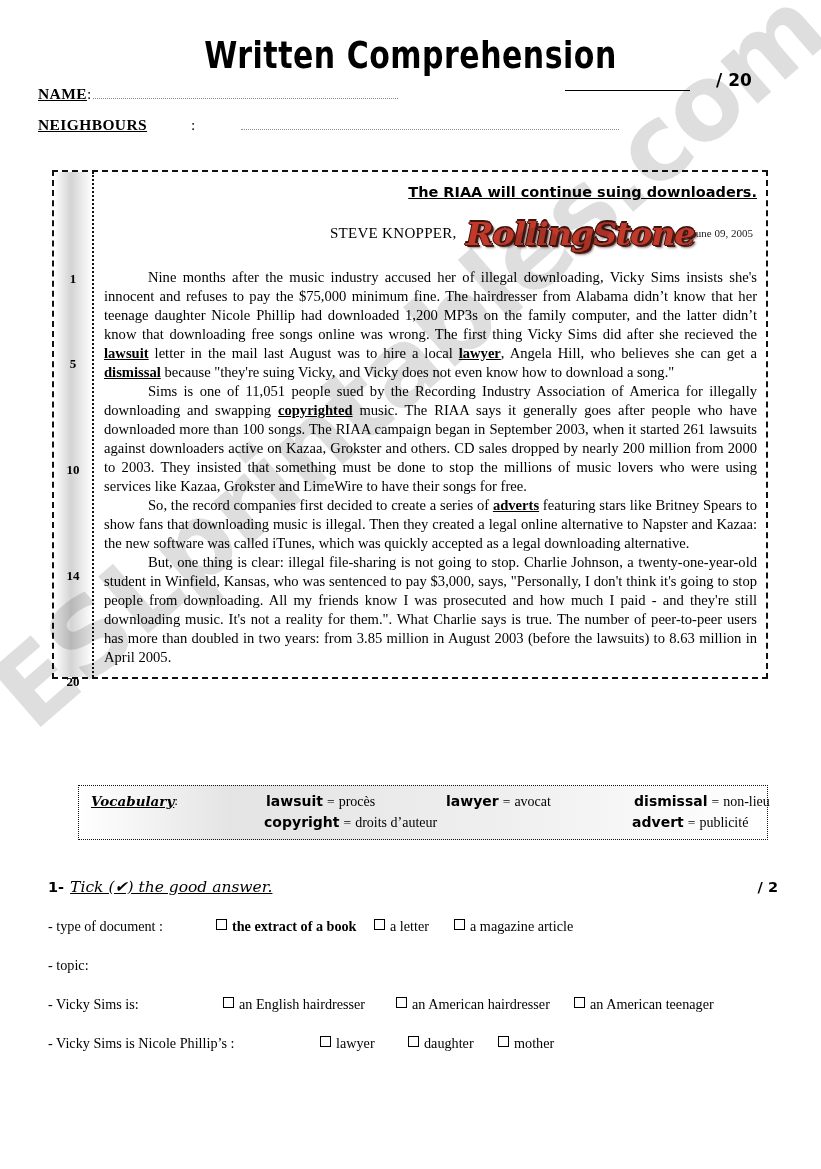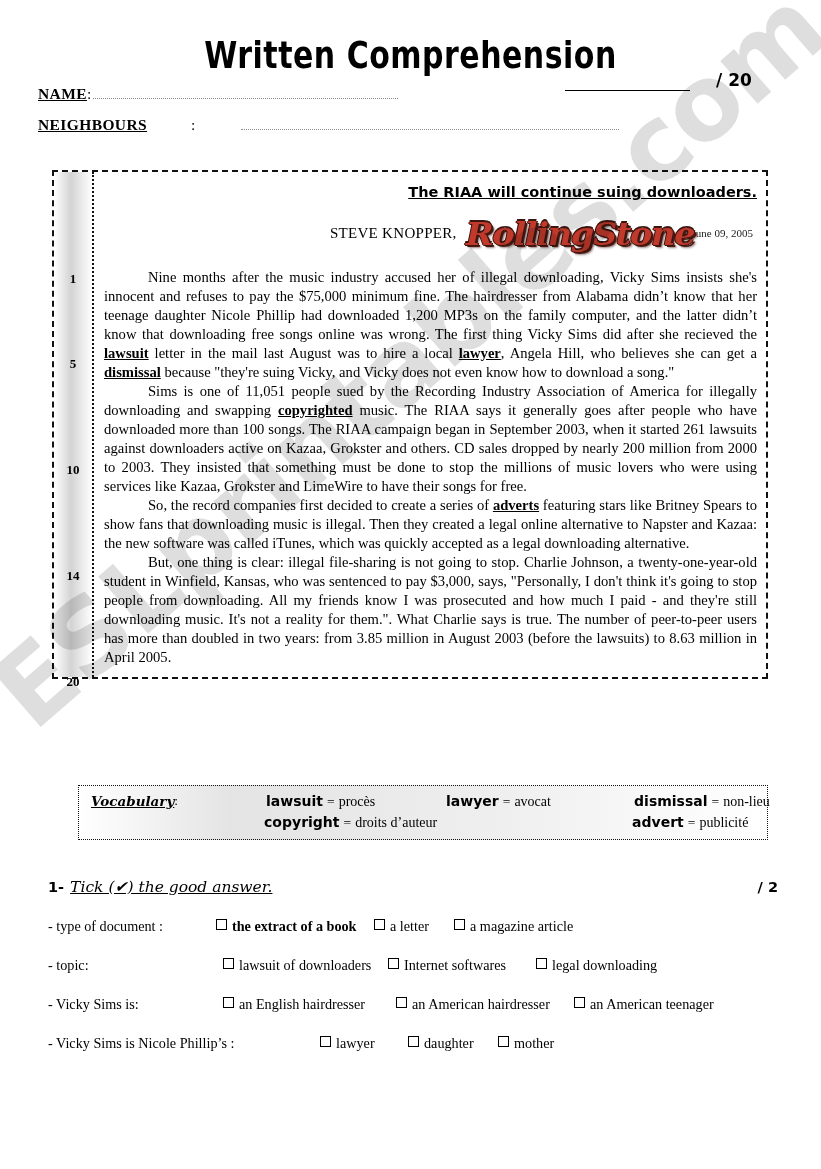--- a/index.html
+++ b/index.html
@@ -393,34 +393,20 @@
       </span>
       <span class="q-opt">
         <span class="checkbox"></span>
         <span>a magazine article</span>
       </span>
     </span>
   </div>
 
   <div id="q-row-2" class="q-row">
     <span class="q-label">- topic:</span>
-    <span class="q-opts">
-      <span class="q-opt o1">
-        <span class="checkbox"></span>
-        <span>lawsuit of downloaders</span>
-      </span>
-      <span class="q-opt o2">
-        <span class="checkbox"></span>
-        <span>Internet softwares</span>
-      </span>
-      <span class="q-opt">
-        <span class="checkbox"></span>
-        <span>legal downloading</span>
-      </span>
-    </span>
   </div>
 
   <div id="q-row-3" class="q-row">
     <span class="q-label">- Vicky Sims is:</span>
     <span class="q-opts">
       <span class="q-opt o1">
         <span class="checkbox"></span>
         <span>an English hairdresser</span>
       </span>
       <span class="q-opt o2">

